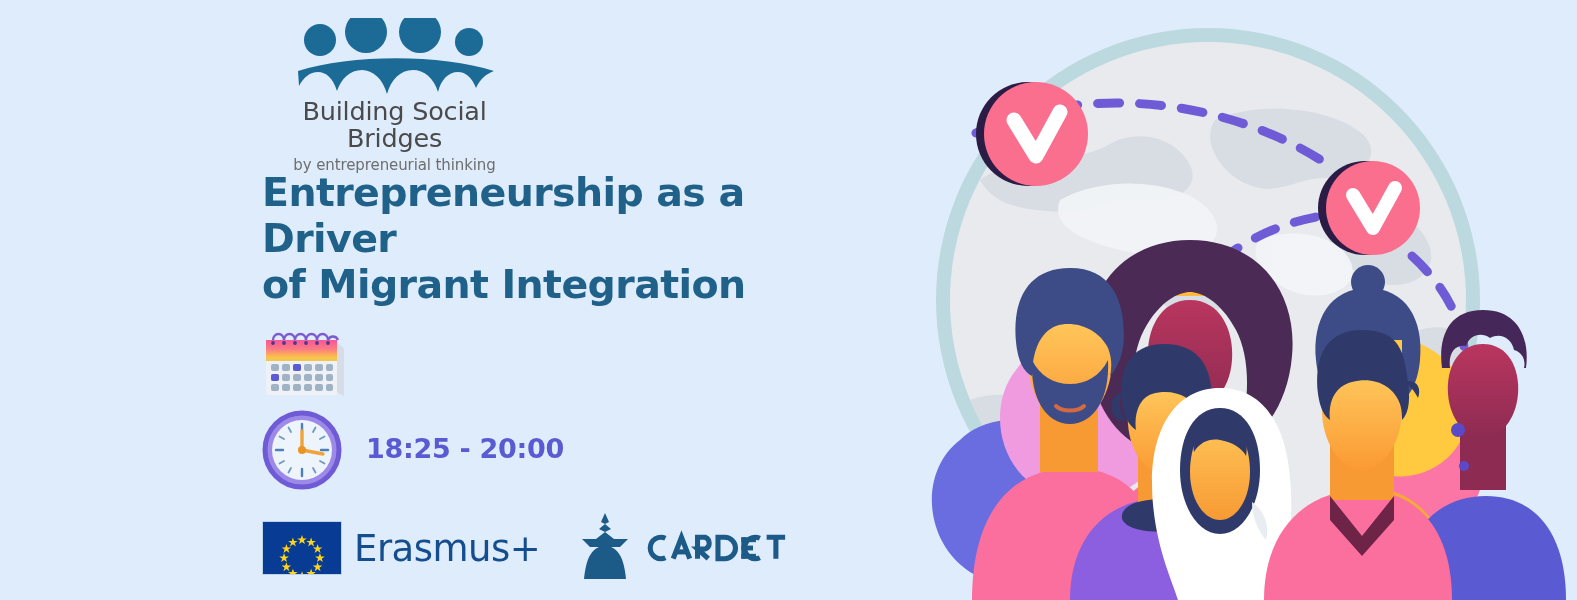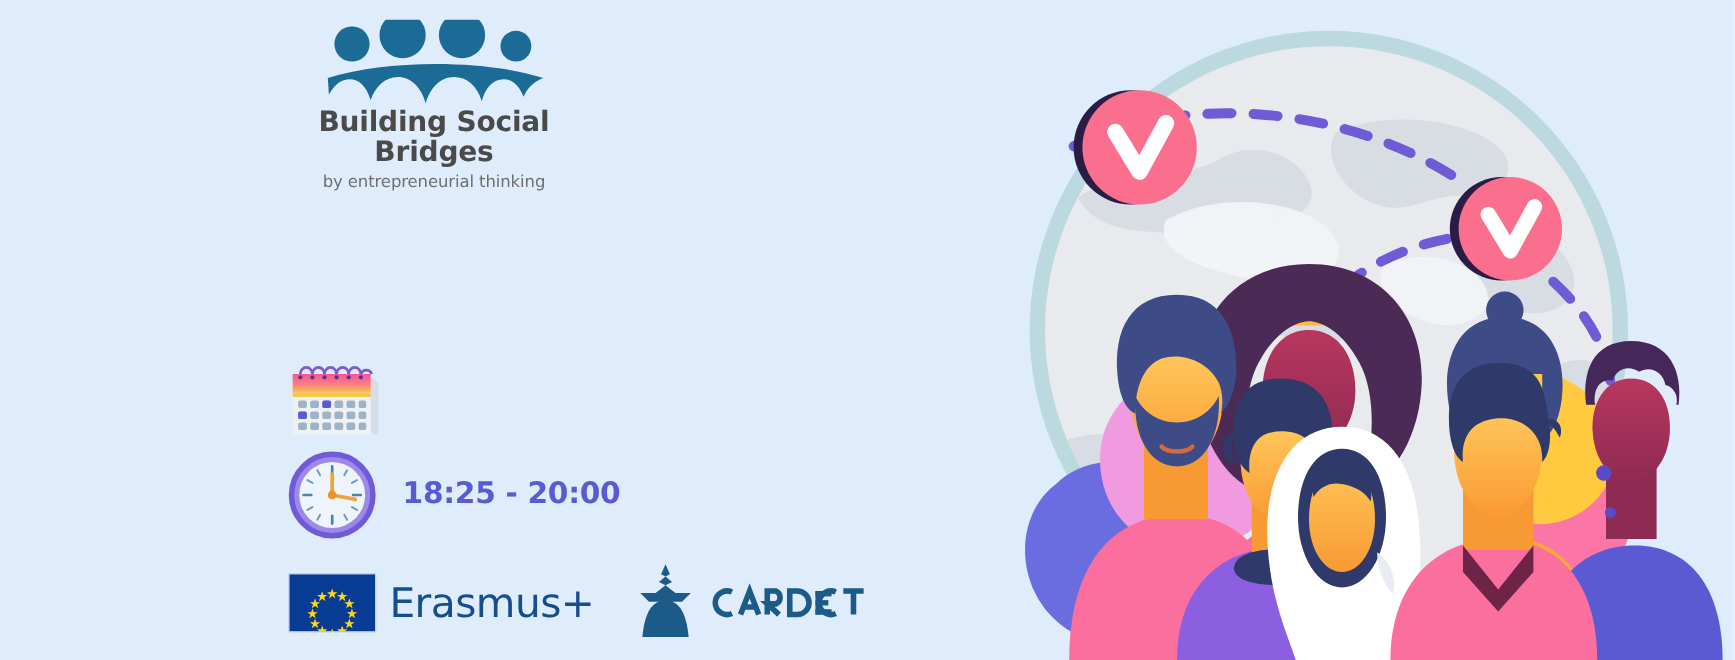--- a/index.html
+++ b/index.html
@@ -26,21 +26,21 @@
   
   #brand-logo{
     position:absolute;
     left:262px; top:18px;
     width:270px;
   }
   #bridge-mark{ display:block; width:200px; height:78px; margin-left:34px; }
   #brand-name{
     font-family:"DejaVu Sans", sans-serif;
     font-size:25.5px;
-    font-weight:bold;
+    font-weight:normal;
     color:#4a4a4a;
     letter-spacing:-0.2px;
     text-align:center;
     line-height:1.05;
     margin-top:2px;
     width:265px;
   }
   #brand-tagline{
     font-family:"DejaVu Sans", sans-serif;
     font-size:15px;
@@ -142,20 +142,24 @@
                  C 104 52, 95 62, 91 76
                  C 87 61, 77 52, 66 52
                  C 54 52, 45 61, 41 73
                  C 37 60, 30 54, 22 54
                  C 14 54, 8 59, 3 68 Z" fill="#1c6b96"></path>
       </svg>
       <div id="brand-name">Building Social Bridges</div>
       <div id="brand-tagline">by entrepreneurial thinking</div>
     </div>
 
+    <h1 id="event-title">
+      <span>Entrepreneurship as a Driver</span><br>
+      <span>of Migrant Integration</span>
+    </h1>
 
     <div id="info-list">
 
       <div class="info-row">
         <div class="info-icon">
           <svg width="92" height="76" viewBox="0 0 92 76">
             <defs>
               <linearGradient id="calHead" x1="0" y1="0" x2="0" y2="1">
                 <stop offset="0%" stop-color="#f7569a"></stop>
                 <stop offset="55%" stop-color="#fb7e82"></stop>

